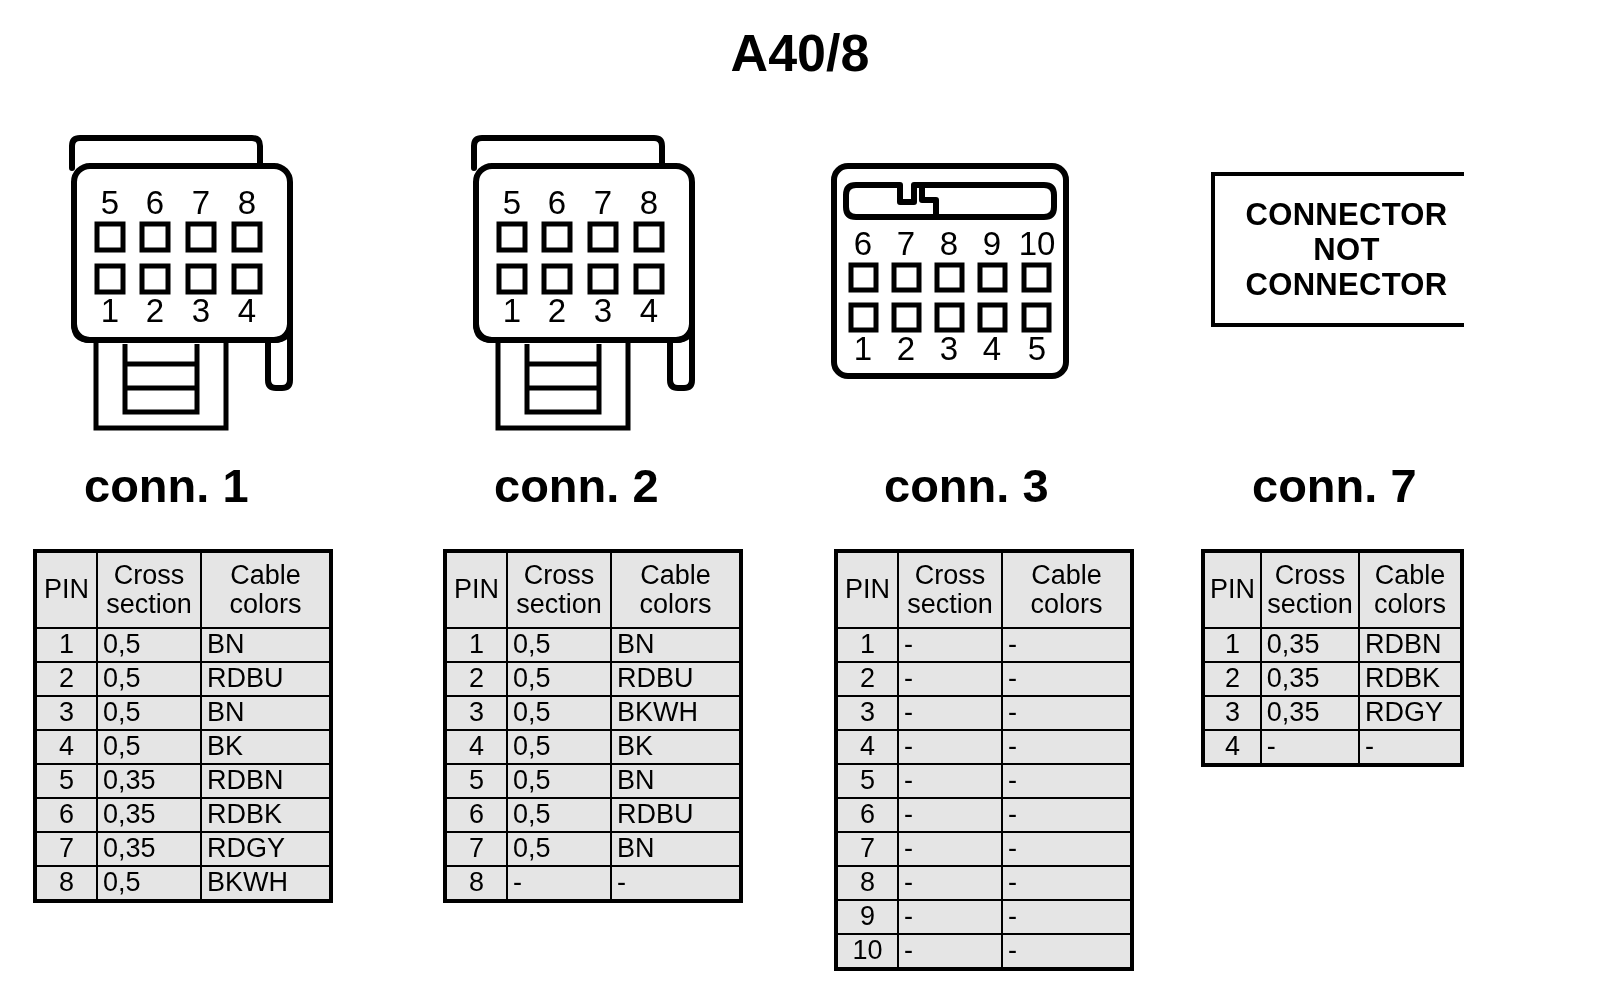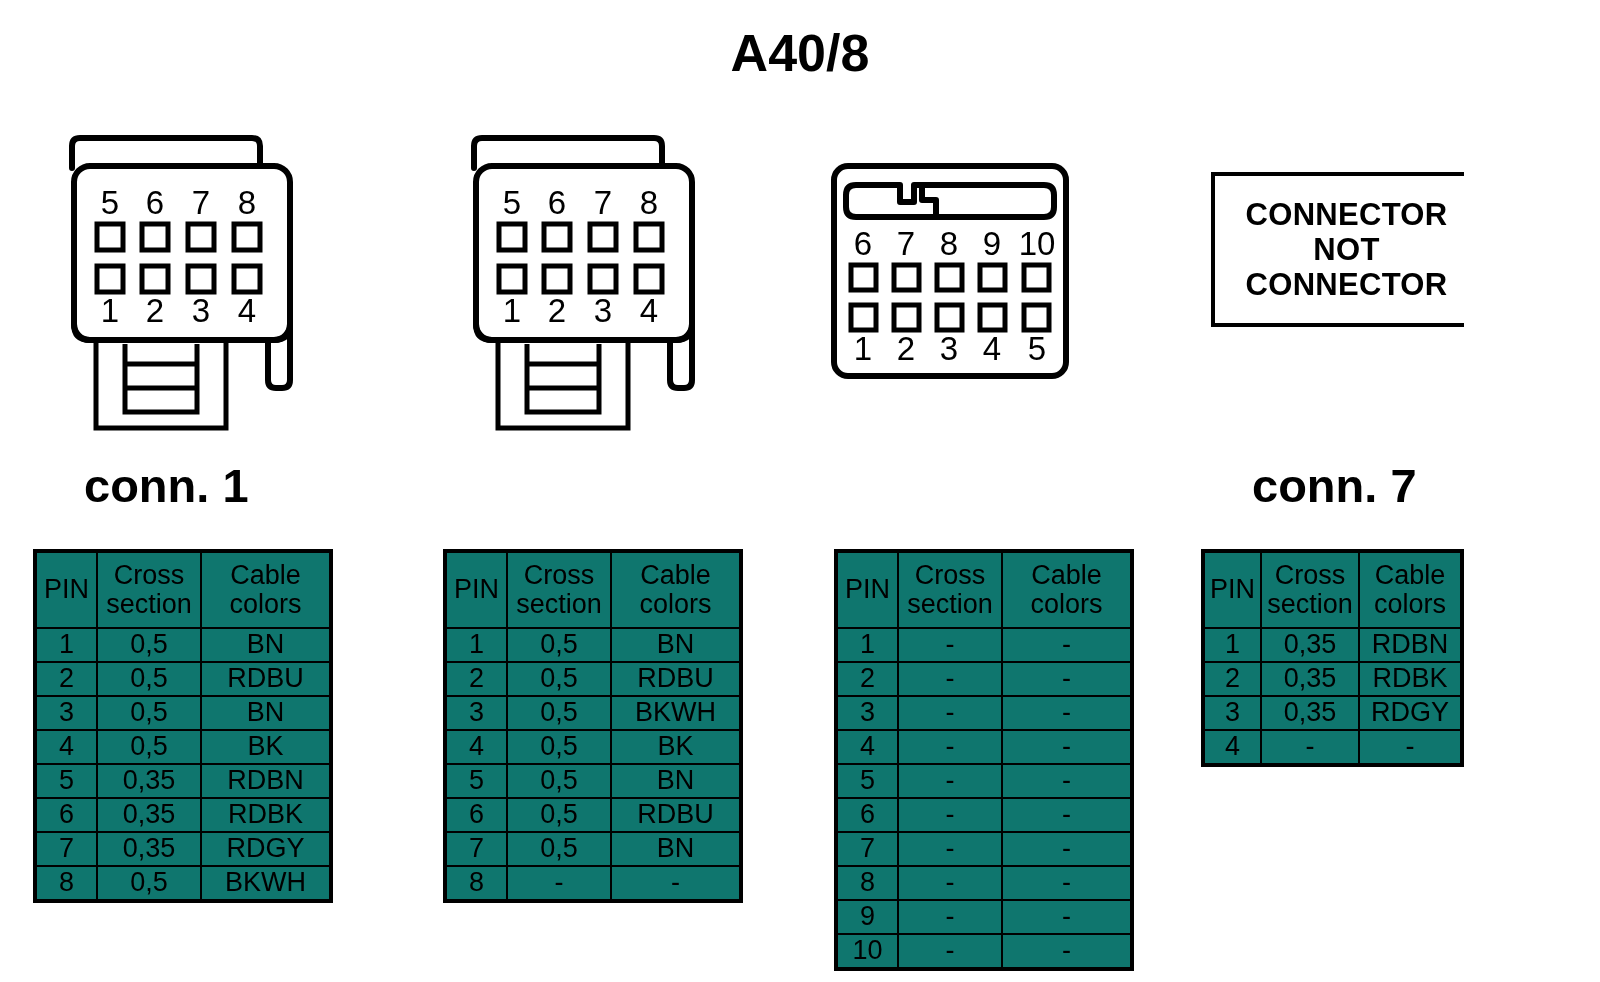--- a/index.html
+++ b/index.html
@@ -108,21 +108,21 @@
   }
 
   
   .pin-table-wrap {
     position: absolute;
   }
   table.pin-table {
     border-collapse: collapse;
     table-layout: fixed;
     border: 4px solid #000000;
-    background: #0f766e;
+    background: #e5e5e5;
   }
   table.pin-table th,
   table.pin-table td {
     border: 2px solid #000000;
     font-family: "Liberation Sans", sans-serif;
     font-size: 27px;
     font-weight: normal;
     padding: 0;
     line-height: 1.08;
     color: #000000;
@@ -137,21 +137,21 @@
     height: 30px;
     padding: 1px 5px;
     vertical-align: middle;
   }
   table.pin-table td.c-pin {
     text-align: center;
     padding-left: 0;
     padding-right: 0;
   }
   table.pin-table td.c-val {
-    text-align: center;
+    text-align: left;
   }
   .col-pin   { width: 62px; }
   .col-cross { width: 104px; }
   .col-color { width: 130px; }
 </style>
 </head>
 <body>
 
 <div id="page">
 
@@ -274,20 +274,22 @@
     </svg>
   </div>
 
   <div id="not-available-box">
     <span>CONNECTOR</span>
     <span>NOT</span>
     <span>CONNECTOR</span>
   </div>
 
   <div class="conn-caption" style="left:84px;  top:462px;">conn. 1</div>
+  <div class="conn-caption" style="left:494px; top:462px;">conn. 2</div>
+  <div class="conn-caption" style="left:884px; top:462px;">conn. 3</div>
   <div class="conn-caption" style="left:1252px; top:462px;">conn. 7</div>
 
   <div class="pin-table-wrap" style="left:33px; top:549px;">
     <table class="pin-table">
       <colgroup>
           <col class="col-pin">
           <col class="col-cross">
           <col class="col-color">
         </colgroup>
       <thead>

